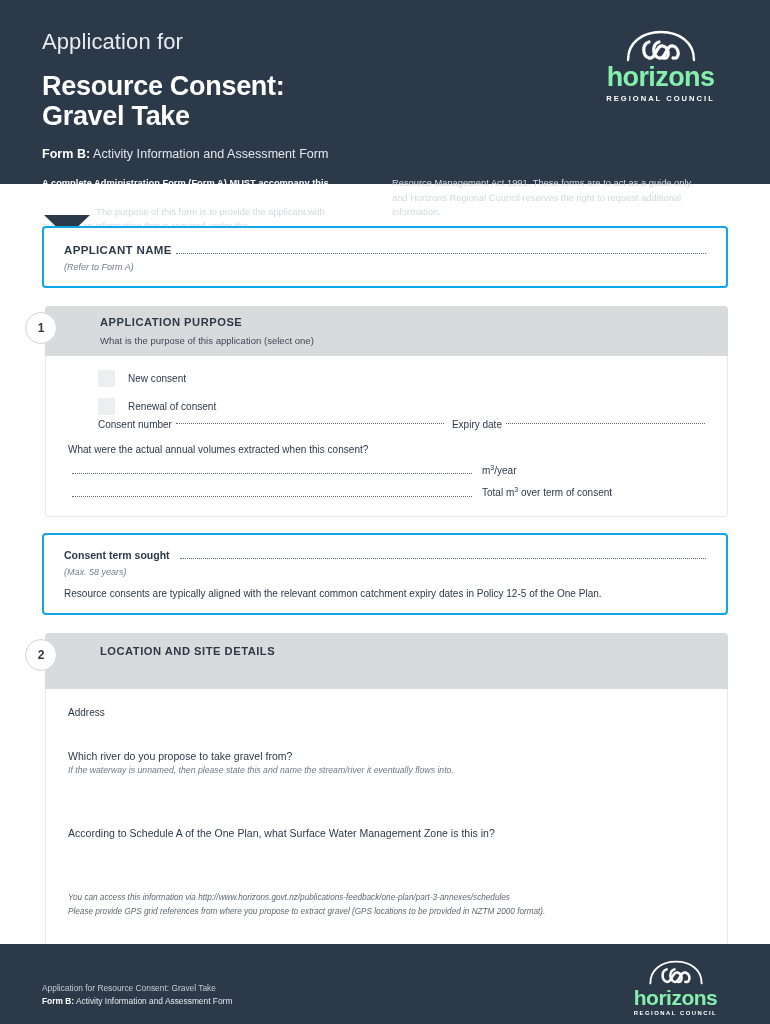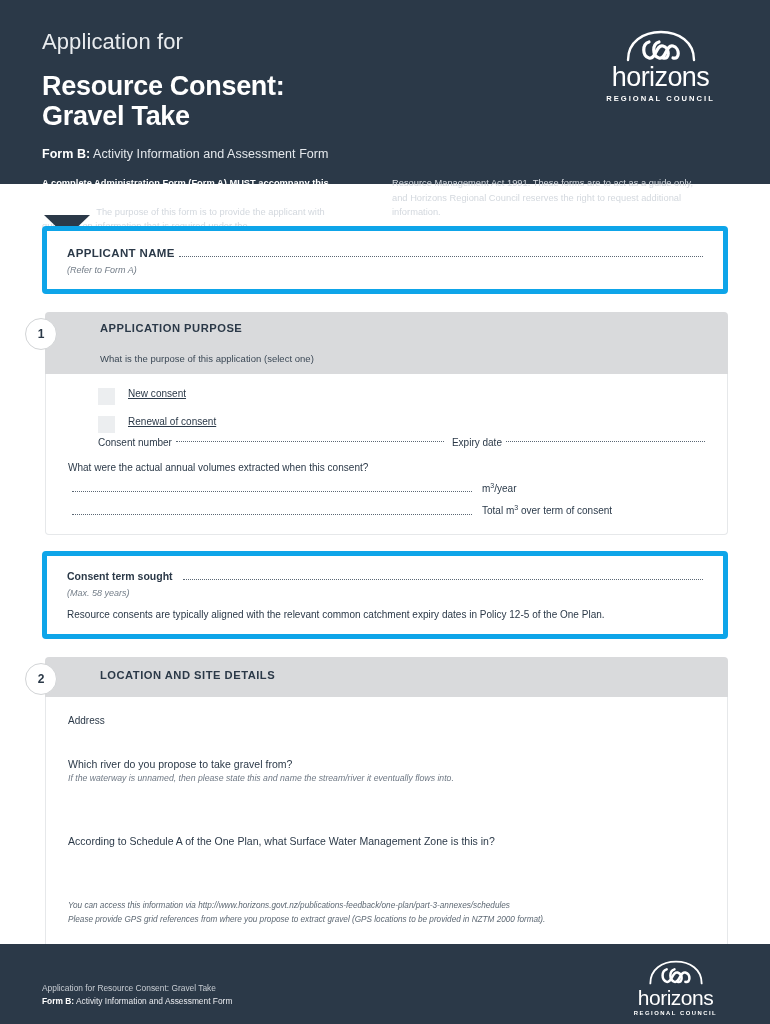--- a/index.html
+++ b/index.html
@@ -81,42 +81,42 @@
   
   .logo {
     position: absolute;
     right: 42px;
     top: 30px;
     width: 135px;
     text-align: center;
   }
   .logo-mark { display:block; margin: 0 auto 2px auto; }
   .logo-word {
-    color: #ffffff;
+    color: #86efac;
     font-size: 27px;
-    font-weight: normal;
+    font-weight: bold;
     letter-spacing: -0.6px;
     line-height: 1;
   }
   .logo-sub {
     color: #ffffff;
     font-size: 7.6px;
     font-weight: bold;
     letter-spacing: 2.0px;
     margin-top: 3px;
   }
 
   
   .page {
     padding: 0 42px 0 42px;
     position: relative;
   }
 
   .panel {
-    border: 5px solid #0ea5e9;
+    border: 2px solid #0ea5e9;
     border-radius: 4px;
     background: #ffffff;
     box-sizing: border-box;
   }
 
   
   .applicant-box {
     margin-top: 42px;
     padding: 16px 20px 14px 20px;
   }
@@ -172,38 +172,37 @@
   }
   .section-title {
     font-size: 11.2px;
     font-weight: bold;
     letter-spacing: 0.5px;
     color: #2b3948;
   }
   .section-subtitle {
     font-size: 9.5px;
     color: #3c4956;
-    margin-top: 19px;
+    margin-top: 7px;
     letter-spacing: 0.02px;
   }
   .section-body {
     border: 1px solid #e6e8ea;
     border-top: none;
     border-radius: 0 0 4px 4px;
     margin-left: 3px;
     padding: 14px 22px 16px 22px;
     background: #ffffff;
   }
 
   
   .chk-row {
     display: flex;
-    align-items: flex-start;
+    align-items: center;
     margin-bottom: 11px;
-    text-decoration: underline;
   }
   .chk {
     width: 17px;
     height: 17px;
     background: #eceef0;
     flex: 0 0 auto;
   }
   .chk-label {
     font-size: 10px;
     color: #2b3948;
@@ -409,21 +408,21 @@
     <div class="applicant-row">
       <span class="term-label">Consent term sought</span>
       <span class="dotfill" style="margin-left:10px;"></span>
     </div>
     <div class="note-italic">(Max. 58 years)</div>
     <div class="term-text">Resource consents are typically aligned with the relevant common catchment expiry dates in Policy 12-5 of the One Plan.</div>
   </div>
 
   <div class="section-wrap">
     <div class="badge">2</div>
-    <div class="section-band" style="padding-top:12px;padding-bottom:4px;">
+    <div class="section-band" style="padding-top:12px;padding-bottom:20px;">
       <div class="section-title">LOCATION AND SITE DETAILS</div>
     </div>
     <div class="section-body loc-body">
       <div class="field-label">Address</div>
       <div class="spacer-sm"></div>
 
       <div class="field-q">Which river do you propose to take gravel from?</div>
       <div class="field-hint">If the waterway is unnamed, then please state this and name the stream/river it eventually flows into.</div>
       <div class="spacer-md"></div>
 

